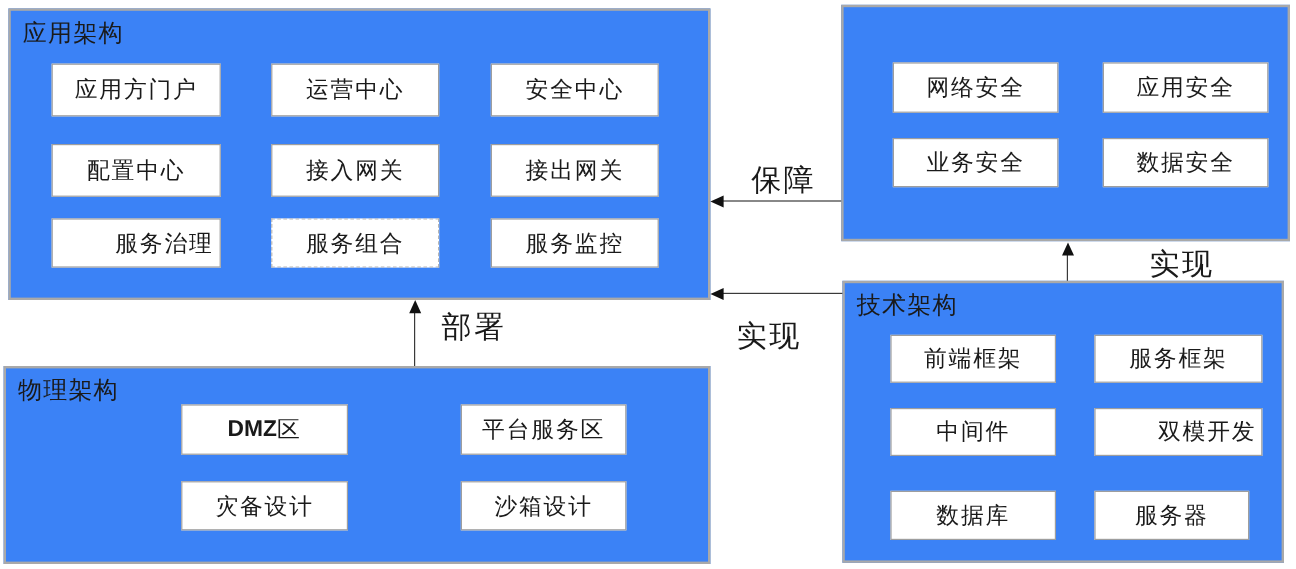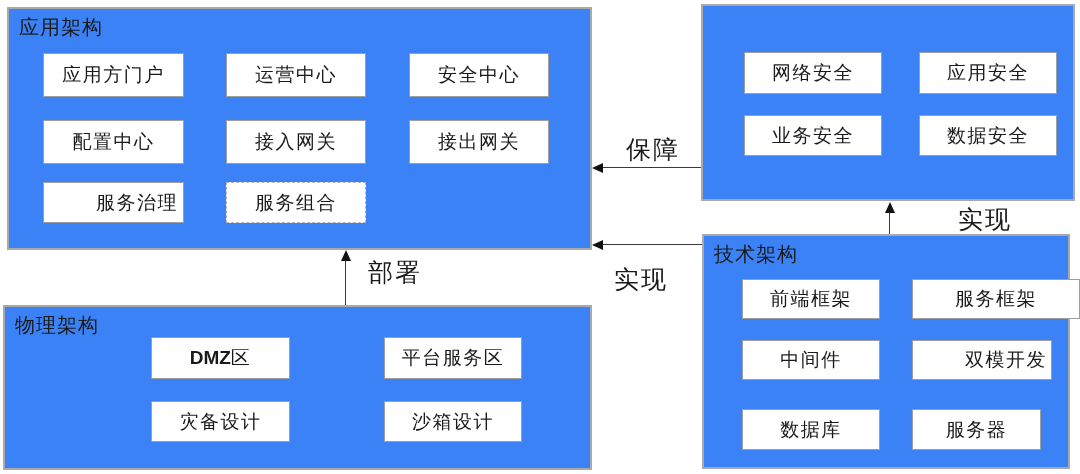--- a/index.html
+++ b/index.html
@@ -75,33 +75,34 @@
   <section class="panel" style="left:7px;top:7px;width:585px;height:243px;">
     <div class="panel-title">应用架构</div>
     <div class="box" style="left:34px;top:44px;width:141px;height:44px;">应用方门户</div>
     <div class="box" style="left:217px;top:44px;width:140px;height:44px;">运营中心</div>
     <div class="box" style="left:400px;top:44px;width:140px;height:44px;">安全中心</div>
     <div class="box" style="left:34px;top:111px;width:141px;height:44px;">配置中心</div>
     <div class="box" style="left:217px;top:111px;width:140px;height:44px;">接入网关</div>
     <div class="box" style="left:400px;top:111px;width:140px;height:44px;">接出网关</div>
     <div class="box" style="left:34px;top:173px;width:141px;height:41px;padding-left:47px;">服务治理</div>
     <div class="box dashed" style="left:217px;top:173px;width:140px;height:41px;">服务组合</div>
+    <div class="box" style="left:400px;top:173px;width:140px;height:41px;">服务监控</div>
   </section>
 
   <section class="panel" style="left:701px;top:4px;width:374px;height:197px;">
     <div class="box" style="left:41px;top:46px;width:138px;height:42px;">网络安全</div>
     <div class="box" style="left:216px;top:46px;width:138px;height:42px;">应用安全</div>
     <div class="box" style="left:41px;top:109px;width:138px;height:41px;">业务安全</div>
     <div class="box" style="left:216px;top:109px;width:138px;height:41px;">数据安全</div>
   </section>
 
   <section class="panel" style="left:702px;top:234px;width:368px;height:235px;">
     <div class="panel-title">技术架构</div>
     <div class="box" style="left:38px;top:43px;width:138px;height:40px;">前端框架</div>
-    <div class="box" style="left:208px;top:43px;width:168px;height:40px;">服务框架</div>
+    <div class="box" style="left:208px;top:43px;width:140px;height:40px;">服务框架</div>
     <div class="box" style="left:38px;top:104px;width:138px;height:40px;">中间件</div>
     <div class="box" style="left:208px;top:104px;width:140px;height:40px;padding-left:48px;">双模开发</div>
     <div class="box" style="left:38px;top:173px;width:138px;height:41px;">数据库</div>
     <div class="box" style="left:208px;top:173px;width:129px;height:41px;">服务器</div>
   </section>
 
   <section class="panel" style="left:3px;top:305px;width:589px;height:165px;">
     <div class="panel-title">物理架构</div>
     <div class="box" style="left:146px;top:30px;width:139px;height:42px;">
       <span class="bold-latin">DMZ</span>

